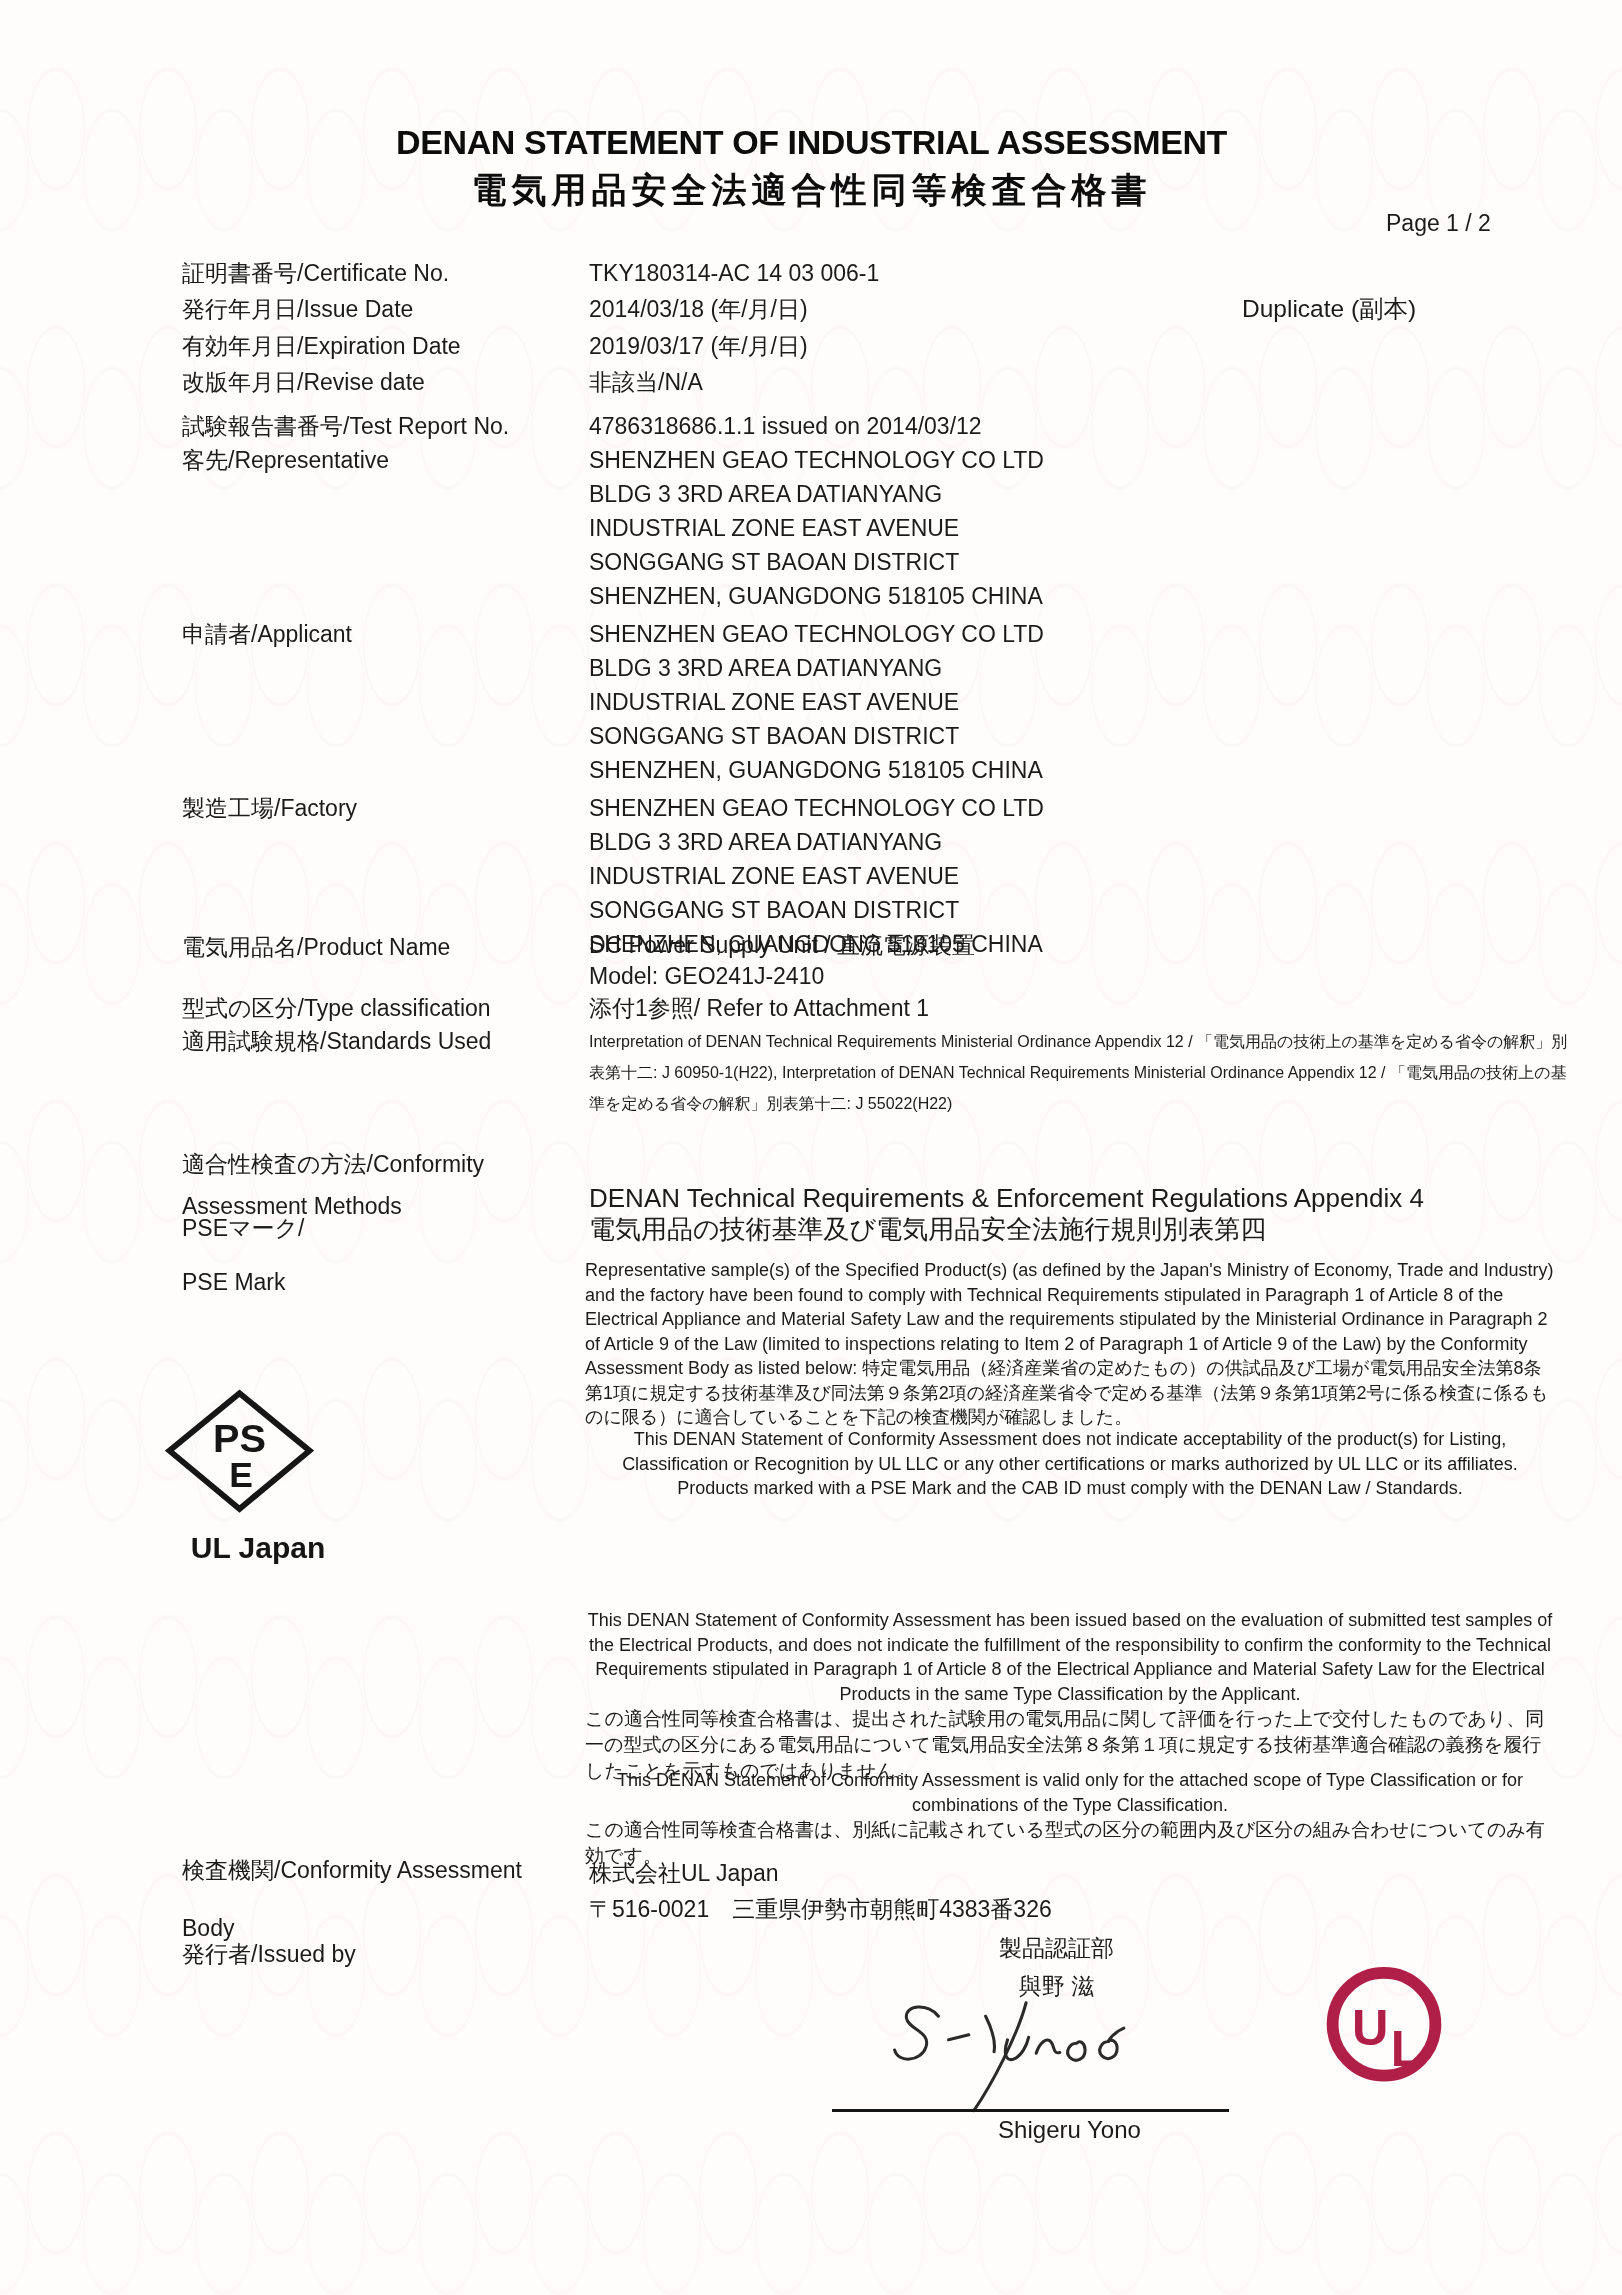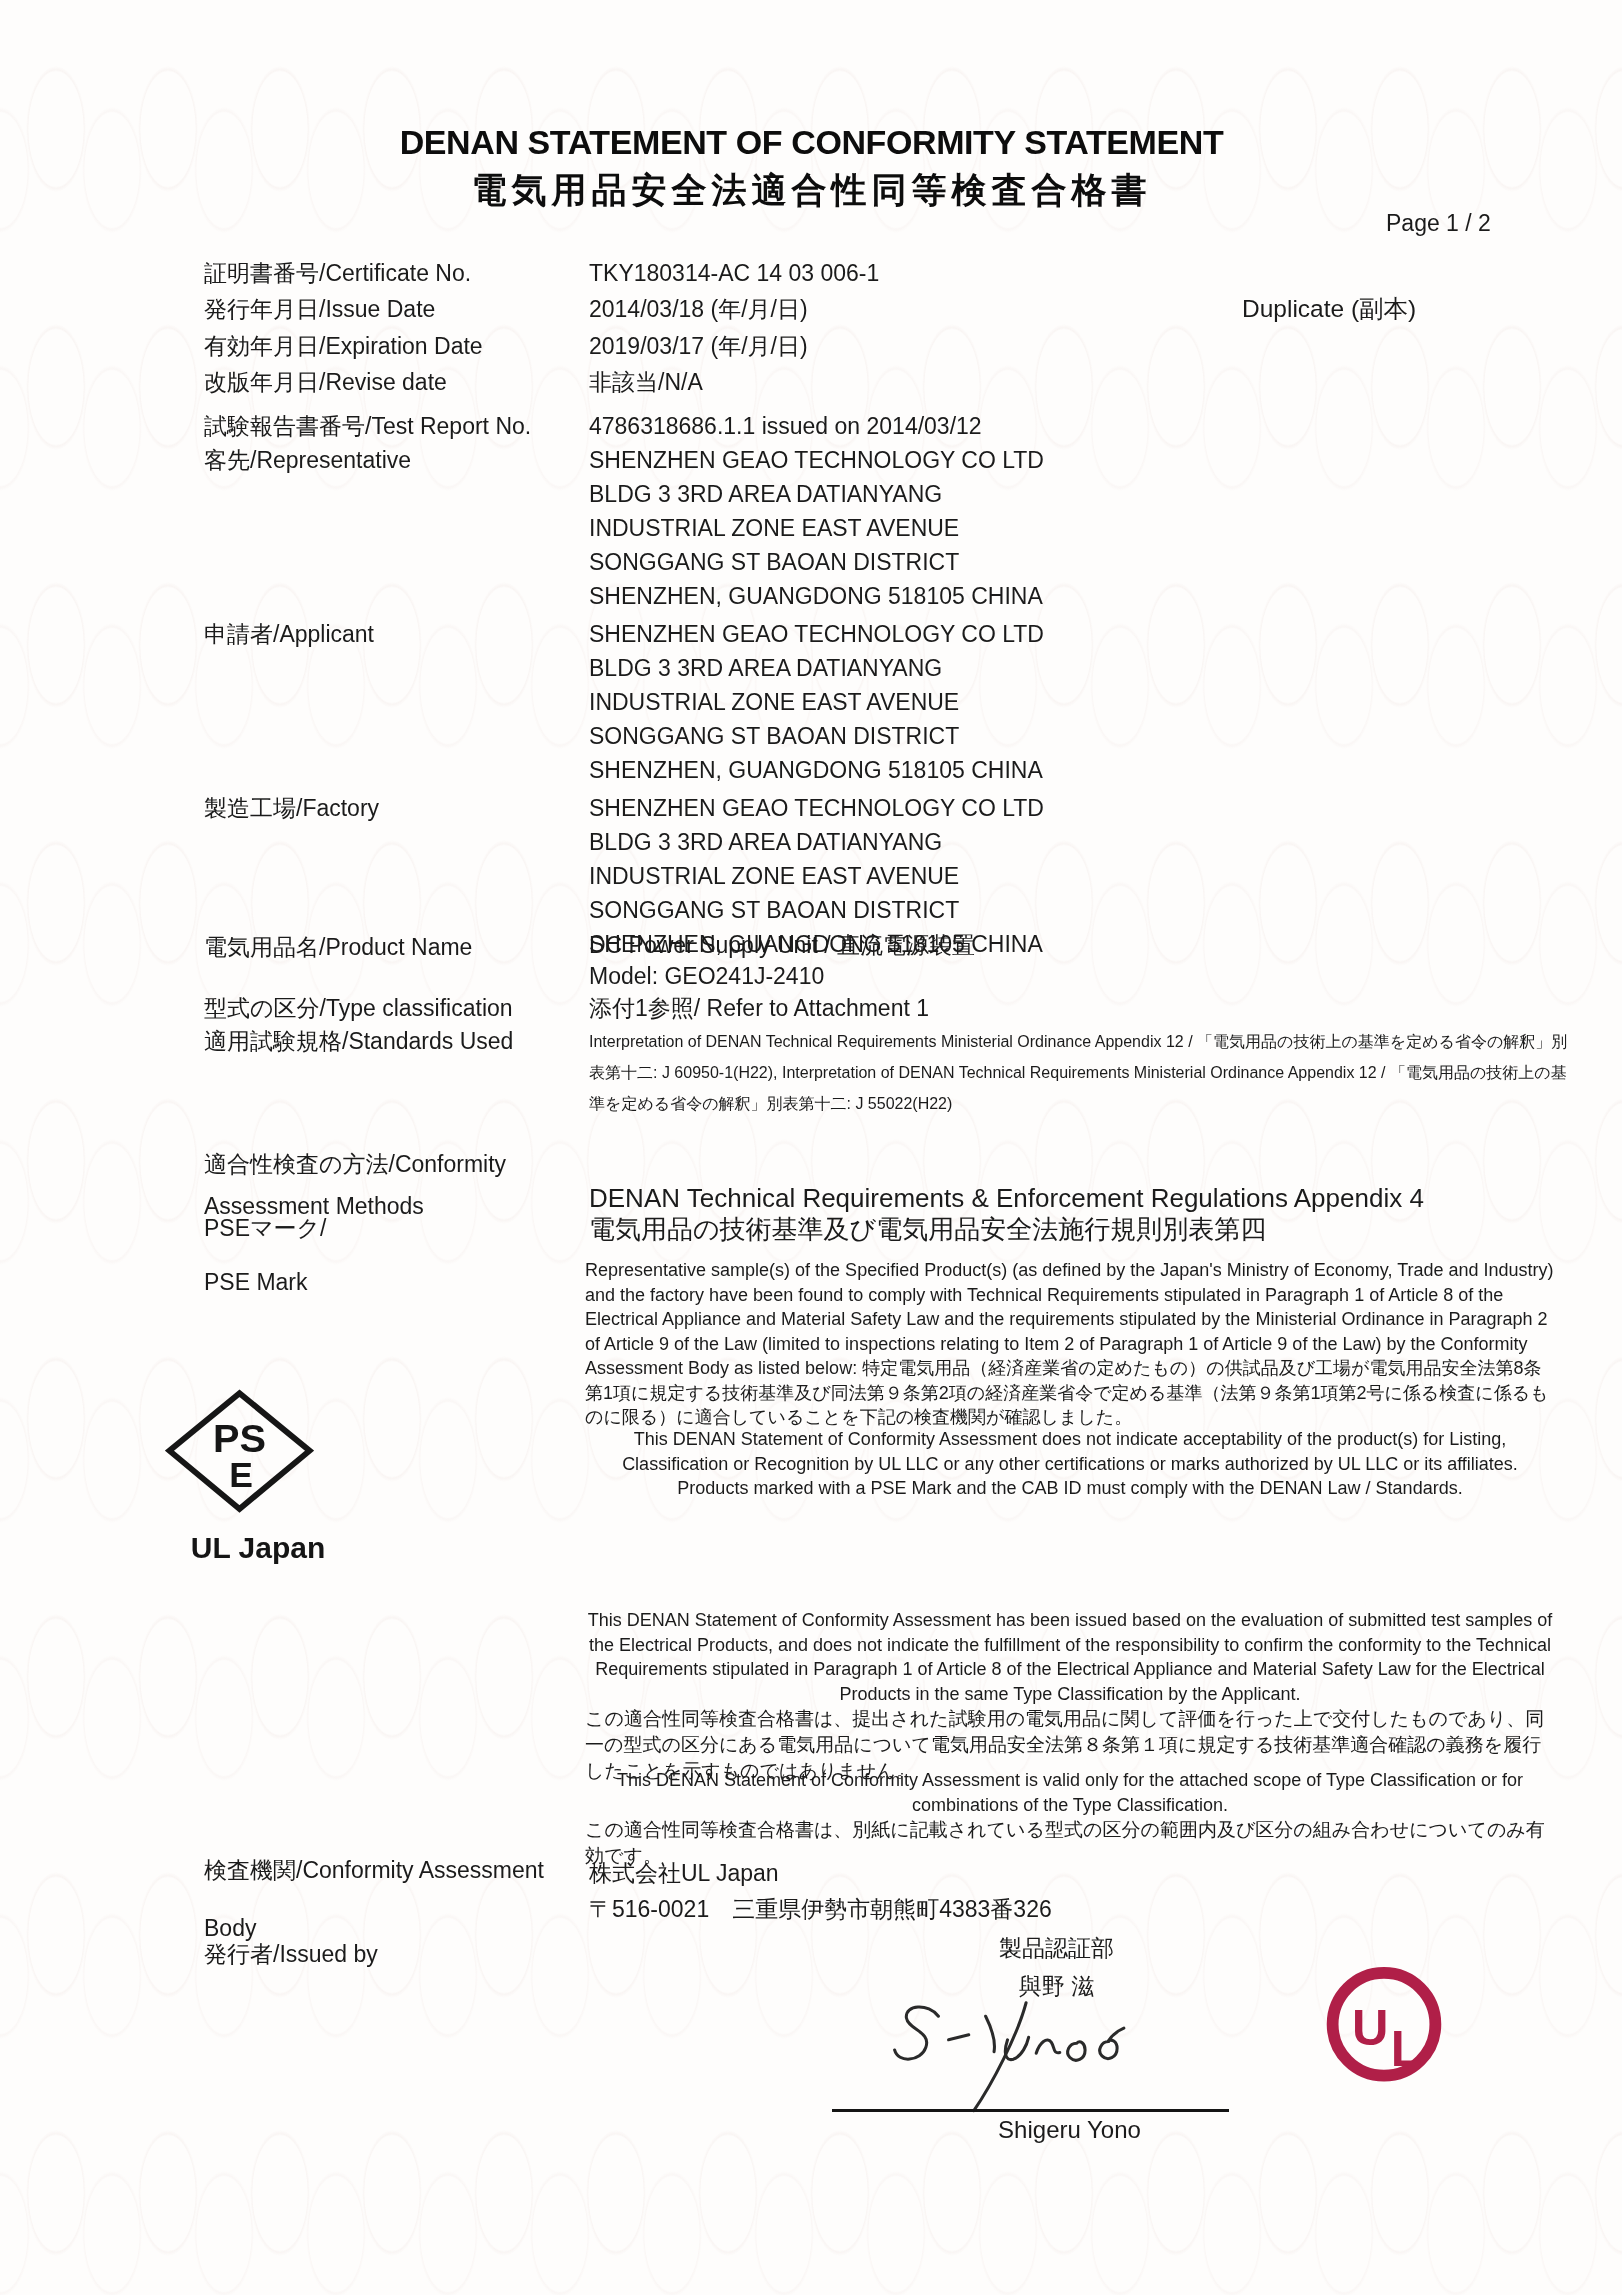--- a/index.html
+++ b/index.html
@@ -29,21 +29,21 @@
     top:123px;left:0;width:1623px;text-align:center;
     font-size:34px;font-weight:bold;color:#0d0d0d;letter-spacing:-0.4px;
   }
   .title-ja{
     top:167px;left:0;width:1623px;text-align:center;
     font-size:35px;font-weight:bold;color:#0d0d0d;letter-spacing:5px;
   }
   .page-ind{top:210px;left:1386px;width:186px;font-size:23px;}
   .duplicate{top:292px;left:1242px;font-size:24.5px;}
   .lbl{
-    left:182px;font-size:23px;line-height:34px;white-space:pre-line;margin-left:22px;
+    left:182px;font-size:23px;line-height:34px;white-space:pre-line;
   }
   .lbl-wide{line-height:42px;}
   .val{
     left:589px;font-size:23px;line-height:34px;white-space:pre-line;
   }
   .val-flow{
     left:589px;width:993px;font-size:16px;line-height:31px;white-space:normal;
   }
   .val-methods{
     left:589px;width:993px;font-size:26px;line-height:31px;white-space:pre-line;margin-top:37px;
@@ -56,21 +56,21 @@
   .sig-line{left:832px;top:2109px;width:397px;height:2.5px;background:#151515;}
   .sig-name{left:930px;top:2116px;width:279px;text-align:center;font-size:24px;}
   .pse-caption{left:182px;top:1515px;width:152px;text-align:center;font-size:30px;font-weight:bold;color:#151515;margin-top:16px;}
   svg text{font-family:"Liberation Sans","DejaVu Sans",sans-serif;}
 </style>
 </head>
 <body>
 
 <div class="page">
 
-  <div class="abs title-en">DENAN STATEMENT OF CONFORMITY STATEMENT</div>
+  <div class="abs title-en">DENAN STATEMENT OF INDUSTRIAL ASSESSMENT</div>
   <div class="abs title-ja">電気用品安全法適合性同等検査合格書</div>
   <div class="abs page-ind">Page 1 / 2</div>
   <div class="abs duplicate">Duplicate (副本)</div>
 
   <div class="abs lbl" style="top:256px">証明書番号/Certificate No.</div>
   <div class="abs val" style="top:256px">TKY180314-AC 14 03 006-1</div>
 
   <div class="abs lbl" style="top:292px">発行年月日/Issue Date</div>
   <div class="abs val" style="top:292px">2014/03/18 (年/月/日)</div>
 

